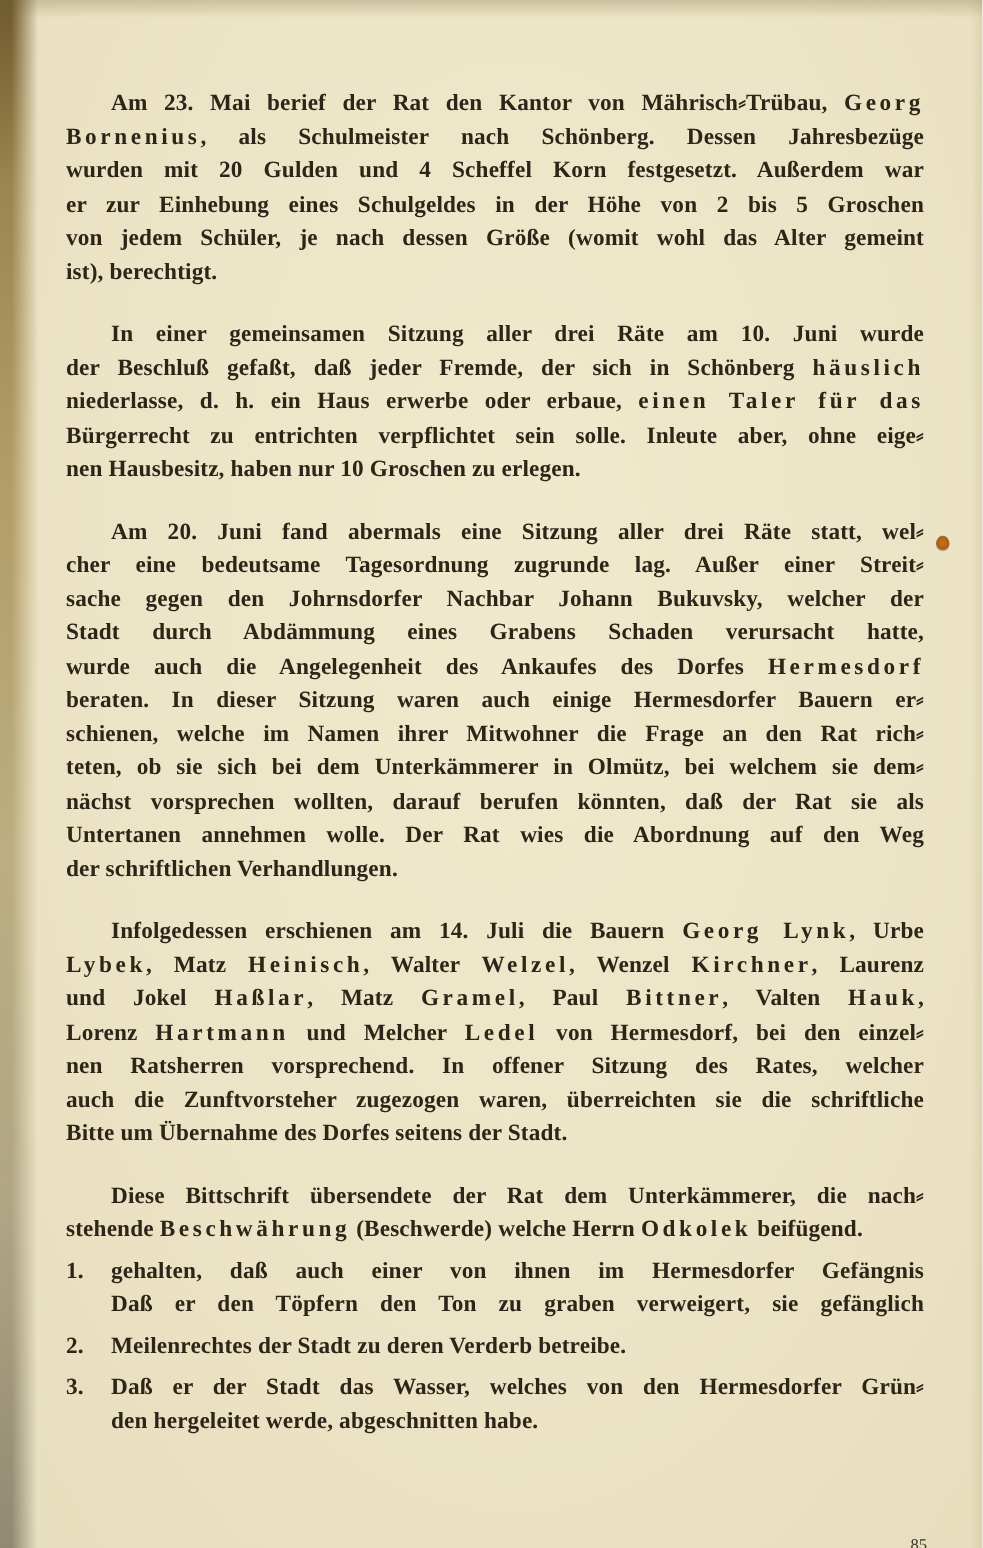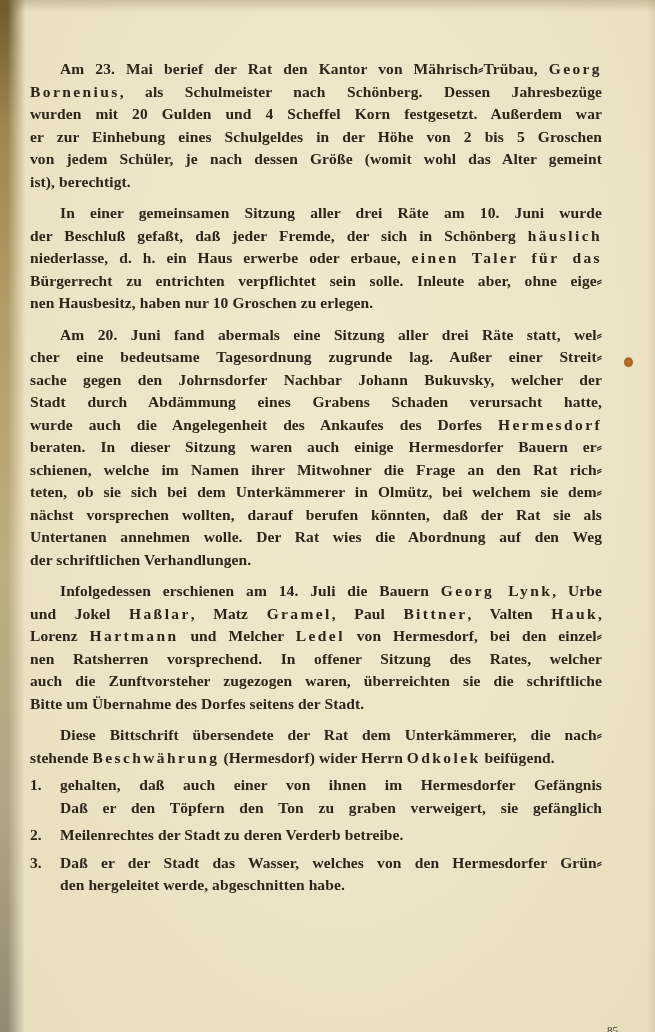--- a/index.html
+++ b/index.html
@@ -37,29 +37,29 @@
   }
   .foxing-spot {
     position: absolute;
     left: 624px; top: 357px;
     width: 9px; height: 11px;
     border-radius: 50%;
     background: radial-gradient(circle at 50% 45%, #c8731d 0%, #a55f1a 55%, rgba(165,95,26,0) 78%);
   }
   .page-text {
     position: absolute;
-    top: 58px; left: 30px;
+    top: 58px; left: 44px;
     width: 572px;
     color: #2e2519;
     font-size: 15.5px;
     font-weight: 700;
     line-height: 22.5px;
     letter-spacing: 0.1px;
   }
-  .block.para { margin-top: 9px; }
+  .block.para { margin-top: 19px; }
   .block.para:first-child { margin-top: 0; }
   .block.item { margin-top: 5px; position: relative; padding-left: 30px; }
   .block.item .marker { position: absolute; left: 0; top: 0; }
   .line {
     text-align: justify;
     text-align-last: justify;
   }
   .line.last { text-align-last: left; }
   .para .line.first { padding-left: 30px; }
   .sp { letter-spacing: 2.4px; }
@@ -104,29 +104,30 @@
       <div class="line"><span>wurde auch die Angelegenheit des Ankaufes des Dorfes </span><span class="sp">Hermesdorf</span></div>
       <div class="line">beraten. In dieser Sitzung waren auch einige Hermesdorfer Bauern er⸗</div>
       <div class="line">schienen, welche im Namen ihrer Mitwohner die Frage an den Rat rich⸗</div>
       <div class="line">teten, ob sie sich bei dem Unterkämmerer in Olmütz, bei welchem sie dem⸗</div>
       <div class="line">nächst vorsprechen wollten, darauf berufen könnten, daß der Rat sie als</div>
       <div class="line">Untertanen annehmen wolle. Der Rat wies die Abordnung auf den Weg</div>
       <div class="line last">der schriftlichen Verhandlungen.</div>
     </div>
     <div class="block para">
       <div class="line first"><span>Infolgedessen erschienen am 14. Juli die Bauern </span><span class="sp">Georg Lynk</span><span>, Urbe</span></div>
+      <div class="line"><span class="sp">Lybek</span><span>, Matz </span><span class="sp">Heinisch</span><span>, Walter </span><span class="sp">Welzel</span><span>, Wenzel </span><span class="sp">Kirchner</span><span>, Laurenz</span></div>
       <div class="line"><span>und Jokel </span><span class="sp">Haßlar</span><span>, Matz </span><span class="sp">Gramel</span><span>, Paul </span><span class="sp">Bittner</span><span>, Valten </span><span class="sp">Hauk</span><span>,</span></div>
       <div class="line"><span>Lorenz </span><span class="sp">Hartmann</span><span> und Melcher </span><span class="sp">Ledel</span><span> von Hermesdorf, bei den einzel⸗</span></div>
       <div class="line">nen Ratsherren vorsprechend. In offener Sitzung des Rates, welcher</div>
       <div class="line">auch die Zunftvorsteher zugezogen waren, überreichten sie die schriftliche</div>
       <div class="line last">Bitte um Übernahme des Dorfes seitens der Stadt.</div>
     </div>
     <div class="block para">
       <div class="line first">Diese Bittschrift übersendete der Rat dem Unterkämmerer, die nach⸗</div>
-      <div class="line last"><span>stehende </span><span class="sp">Beschwährung</span><span> (Hermesdorf) wider Herrn </span><span class="sp">Odkolek</span><span> beifügend.</span></div>
+      <div class="line last"><span>stehende </span><span class="sp">Beschwährung</span><span> (Beschwerde) welche Herrn </span><span class="sp">Odkolek</span><span> beifügend.</span></div>
     </div>
     <div class="block item">
       <span class="marker">1.</span>
       <div class="line">gehalten, daß auch einer von ihnen im Hermesdorfer Gefängnis</div>
       <div class="line">Daß er den Töpfern den Ton zu graben verweigert, sie gefänglich</div>
     </div>
     <div class="block item">
       <span class="marker">2.</span>
       <div class="line last">Meilenrechtes der Stadt zu deren Verderb betreibe.</div>
     </div>

